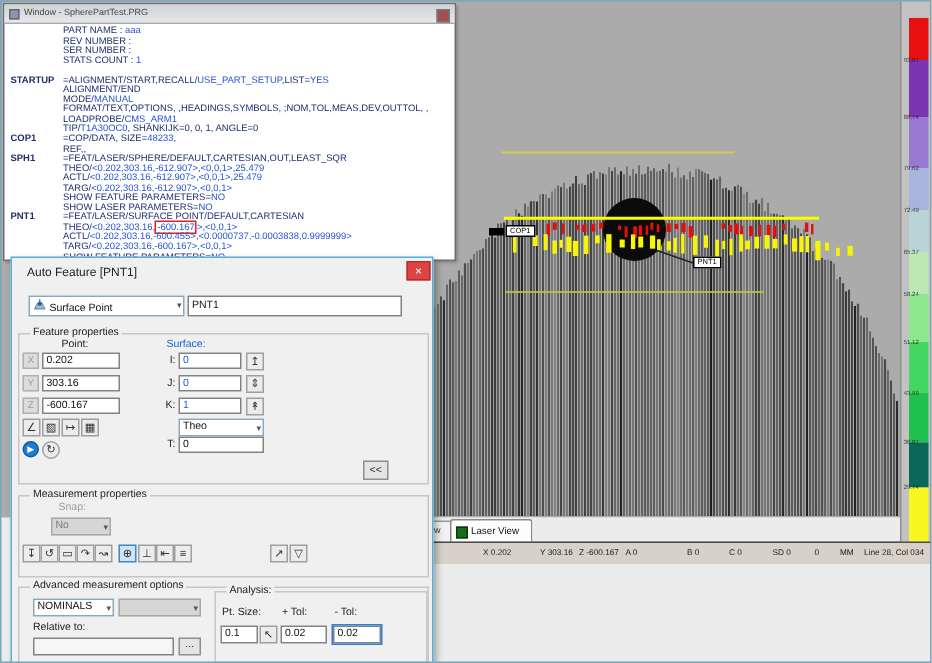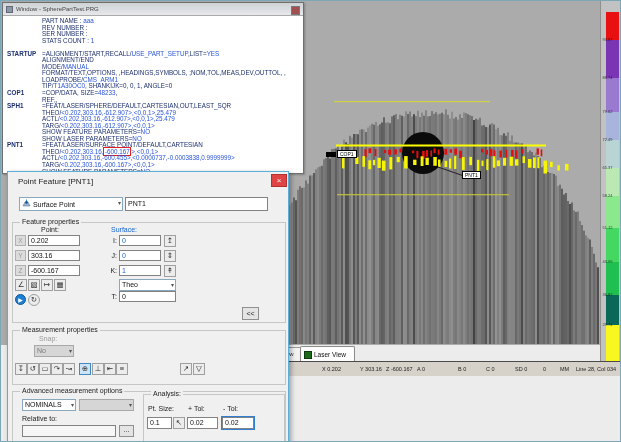--- a/index.html
+++ b/index.html
@@ -405,21 +405,21 @@
       <div class="cl"><span class="cl-lab"></span><span class="tk-n">SHOW LASER PARAMETERS=</span><span class="tk-b">NO</span></div>
       <div class="cl"><span class="cl-lab">PNT1</span><span class="tk-n">=FEAT/LASER/SURFACE POINT/DEFAULT,CARTESIAN</span></div>
       <div class="cl"><span class="cl-lab"></span><span class="tk-n">THEO/</span><span class="tk-b">&lt;0.202,303.16,</span><span class="tk-r">-600.167</span><span class="tk-b">&gt;,&lt;0,0,1&gt;</span></div>
       <div class="cl"><span class="cl-lab"></span><span class="tk-n">ACTL/</span><span class="tk-b">&lt;0.202,303.16,-600.455&gt;,&lt;0.0000737,-0.0003838,0.9999999&gt;</span></div>
       <div class="cl"><span class="cl-lab"></span><span class="tk-n">TARG/</span><span class="tk-b">&lt;0.202,303.16,-600.167&gt;,&lt;0,0,1&gt;</span></div>
       <div class="cl"><span class="cl-lab"></span><span class="tk-n">SHOW FEATURE PARAMETERS=</span><span class="tk-b">NO</span></div>
     </div>
 </div>
 
 <div class="dlg">
-  <div class="dlg-title">Point Feature [PNT1]</div>
+  <div class="dlg-title">Auto Feature [PNT1]</div>
   <div class="dlg-close">×</div>
 
   <div class="dd" style="left:11px;top:25px;width:104px;height:14px;">
     <svg width="9" height="9" style="vertical-align:-1px">
       <polygon points="1,7 8,7 6,3 3,3" fill="#9fb6cc" stroke="#5a7a96" stroke-width="0.6"></polygon>
       <circle cx="4.5" cy="3.5" r="1.4" fill="#1d5fb8"></circle>
       <line x1="4.5" y1="3" x2="4.5" y2="0.5" stroke="#1d5fb8" stroke-width="0.8"></line>
     </svg>
     <span>Surface Point</span>
     <span class="ch">▾</span>

